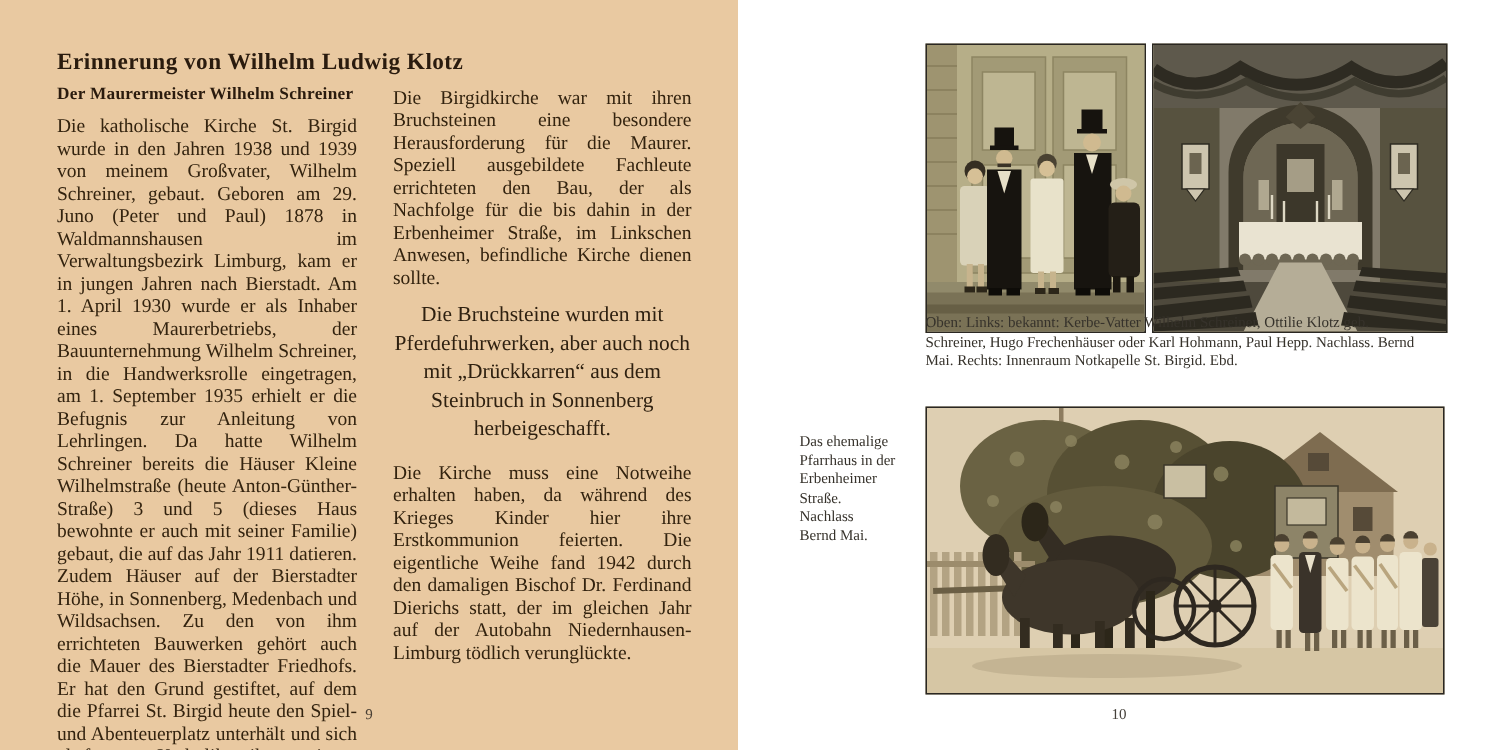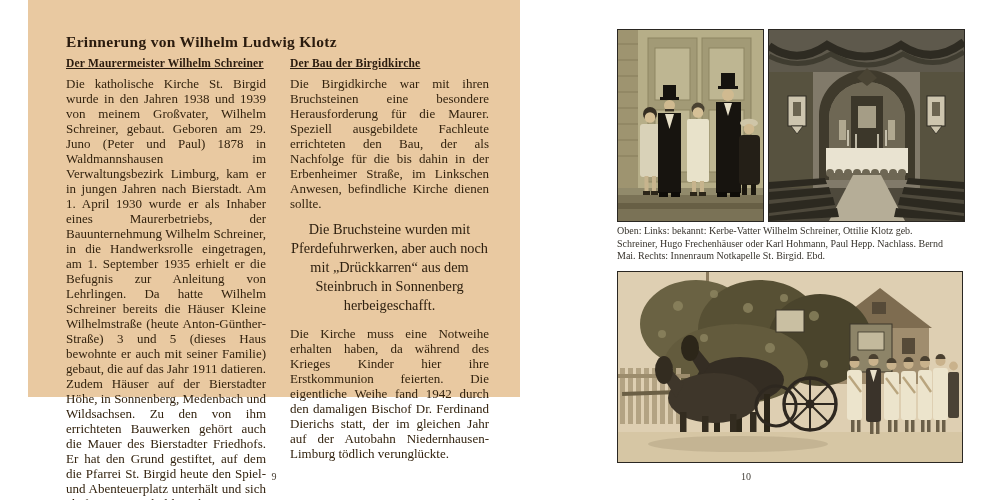--- a/index.html
+++ b/index.html
@@ -1,58 +1,57 @@
 <!DOCTYPE html>
 <html lang="de"><head>
 <meta charset="utf-8">
 <style>
   * { margin:0; padding:0; box-sizing:border-box; }
   html,body { background:#ffffff; }
   body { font-family:"Liberation Serif","DejaVu Serif",serif; }
   .book { position:relative; width:1000px; height:500px; background:#ffffff; overflow:hidden; }
 
   
-  .left-page { position:absolute; left:0; top:0; width:492px; height:397px; background:#e9c9a1;margin-left:28px; }
+  .left-page { position:absolute; left:0; top:0; width:492px; height:500px; background:#e9c9a1; }
   .page-title { position:absolute; left:38px; top:33px; font-size:15.5px; font-weight:bold;
                 letter-spacing:.3px; color:#2a1b0e; }
   .col { position:absolute; top:57px; color:#33230f; }
   .col1 { left:38px;  width:200px; }
   .col2 { left:262px; width:199px; }
-  .subhead { font-size:11.5px; font-weight:bold; color:#2a1b0e; margin-bottom:7px; letter-spacing:.2px;text-decoration:underline; }
+  .subhead { font-size:11.5px; font-weight:bold; color:#2a1b0e; margin-bottom:7px; letter-spacing:.2px; }
   .bodytext { font-size:13px; line-height:15px; text-align:justify; margin-bottom:9px; }
   .pullquote { font-size:14.3px; line-height:19px; text-align:center; margin:4px 0 11px; color:#2e2010; }
   .pagenum { position:absolute; top:471px; font-size:10px; color:#4a4035; text-align:center; }
   .pagenum-left  { left:0;   width:492px; }
   .pagenum-right { left:492px; width:508px; color:#44403a; }
 
   
   .photo { position:absolute; border:1px solid #2a2722; background:#b9b294; overflow:hidden; }
   .photo svg { display:block; width:100%; height:100%; }
   .photo-group   { left:617px; top:29px;  width:147px; height:193px; }
   .photo-chapel  { left:768px; top:29px;  width:197px; height:193px; }
   .photo-parade  { left:617px; top:271px; width:346px; height:192px; }
   .caption { position:absolute; font-size:10px; line-height:12.6px; color:#36322b; white-space:pre-line; }
-  .caption-top  { left:617px; top:225px; width:376px; }
+  .caption-top  { left:617px; top:210px; width:376px; }
   .caption-side { left:533px; top:289px; width:88px; }
 </style>
 </head>
 <body>
 
 <div class="book">
 
   <div class="left-page">
     <h1 class="page-title">Erinnerung von Wilhelm Ludwig Klotz</h1>
 
     <div class="col col1">
       <h2 class="subhead">Der Maurermeister Wilhelm Schreiner</h2>
       <p class="bodytext">Die katholische Kirche St. Birgid wurde in den Jahren 1938 und 1939 von meinem Großvater, Wilhelm Schreiner, gebaut. Geboren am 29. Juno (Peter und Paul) 1878 in Waldmannshausen im Verwaltungsbezirk Limburg, kam er in jungen Jahren nach Bierstadt. Am 1. April 1930 wurde er als Inhaber eines Maurerbetriebs, der Bauunternehmung Wilhelm Schreiner, in die Handwerksrolle eingetragen, am 1. September 1935 erhielt er die Befugnis zur Anleitung von Lehrlingen. Da hatte Wilhelm Schreiner bereits die Häuser Kleine Wilhelmstraße (heute Anton-Günther-Straße) 3 und 5 (dieses Haus bewohnte er auch mit seiner Familie) gebaut, die auf das Jahr 1911 datieren. Zudem Häuser auf der Bierstadter Höhe, in Sonnenberg, Medenbach und Wildsachsen. Zu den von ihm errichteten Bauwerken gehört auch die Mauer des Bierstadter Friedhofs. Er hat den Grund gestiftet, auf dem die Pfarrei St. Birgid heute den Spiel- und Abenteuerplatz unterhält und sich als frommer Katholik strikt geweigert, in die NSDAP einzutreten. „Nebenbei“ war mein Opa auch Gründer der ersten Bierstadter Kerbegesellschaft sowie des Spielmannszuges.</p>
     </div>
 
     <div class="col col2">
-      <h2 class="subhead">Der Bau der Birgidkirche</h2>
       <p class="bodytext">Die Birgidkirche war mit ihren Bruchsteinen eine besondere Herausforderung für die Maurer. Speziell ausgebildete Fachleute errichteten den Bau, der als Nachfolge für die bis dahin in der Erbenheimer Straße, im Linkschen Anwesen, befindliche Kirche dienen sollte.</p>
       <p class="pullquote">Die Bruchsteine wurden mit Pferdefuhrwerken, aber auch noch mit „Drückkarren“ aus dem Steinbruch in Sonnenberg herbeigeschafft.</p>
       <p class="bodytext">Die Kirche muss eine Notweihe erhalten haben, da während des Krieges Kinder hier ihre Erstkommunion feierten. Die eigentliche Weihe fand 1942 durch den damaligen Bischof Dr. Ferdinand Dierichs statt, der im gleichen Jahr auf der Autobahn Niedernhausen-Limburg tödlich verunglückte.</p>
     </div>
 
     <div class="pagenum pagenum-left">9</div>
   </div>
 
   <div class="photo photo-group">
     <svg viewBox="0 0 145 191" preserveAspectRatio="none">
@@ -176,20 +175,26 @@
         <polygon points="135,157 195,162 195,170 133,164"></polygon>
         <polygon points="131,167 195,174 195,183 129,175"></polygon>
         <polygon points="127,178 195,186 195,191 125,187"></polygon>
       </g>
     </svg>
   </div>
 
   <p class="caption caption-top">Oben: Links:  bekannt: Kerbe-Vatter Wilhelm Schreiner, Ottilie Klotz geb.
 Schreiner, Hugo Frechenhäuser oder Karl Hohmann, Paul Hepp. Nachlass. Bernd
 Mai. Rechts: Innenraum Notkapelle St. Birgid. Ebd.</p>
+  <p class="caption caption-side">Das ehemalige
+Pfarrhaus in der
+Erbenheimer
+Straße.
+Nachlass
+Bernd Mai.</p>
 
   <div class="photo photo-parade">
     <svg viewBox="0 0 344 190" preserveAspectRatio="none">
       <rect width="344" height="190" fill="#decfb2"></rect>
 
       <polygon points="210,56 262,16 314,56" fill="#7e6c50"></polygon>
       <rect x="213" y="56" width="98" height="56" fill="#a08d6e"></rect>
       <rect x="228" y="66" width="13" height="16" fill="#564a38"></rect>
       <rect x="256" y="66" width="13" height="16" fill="#564a38"></rect>
       <rect x="284" y="66" width="13" height="16" fill="#564a38"></rect>

